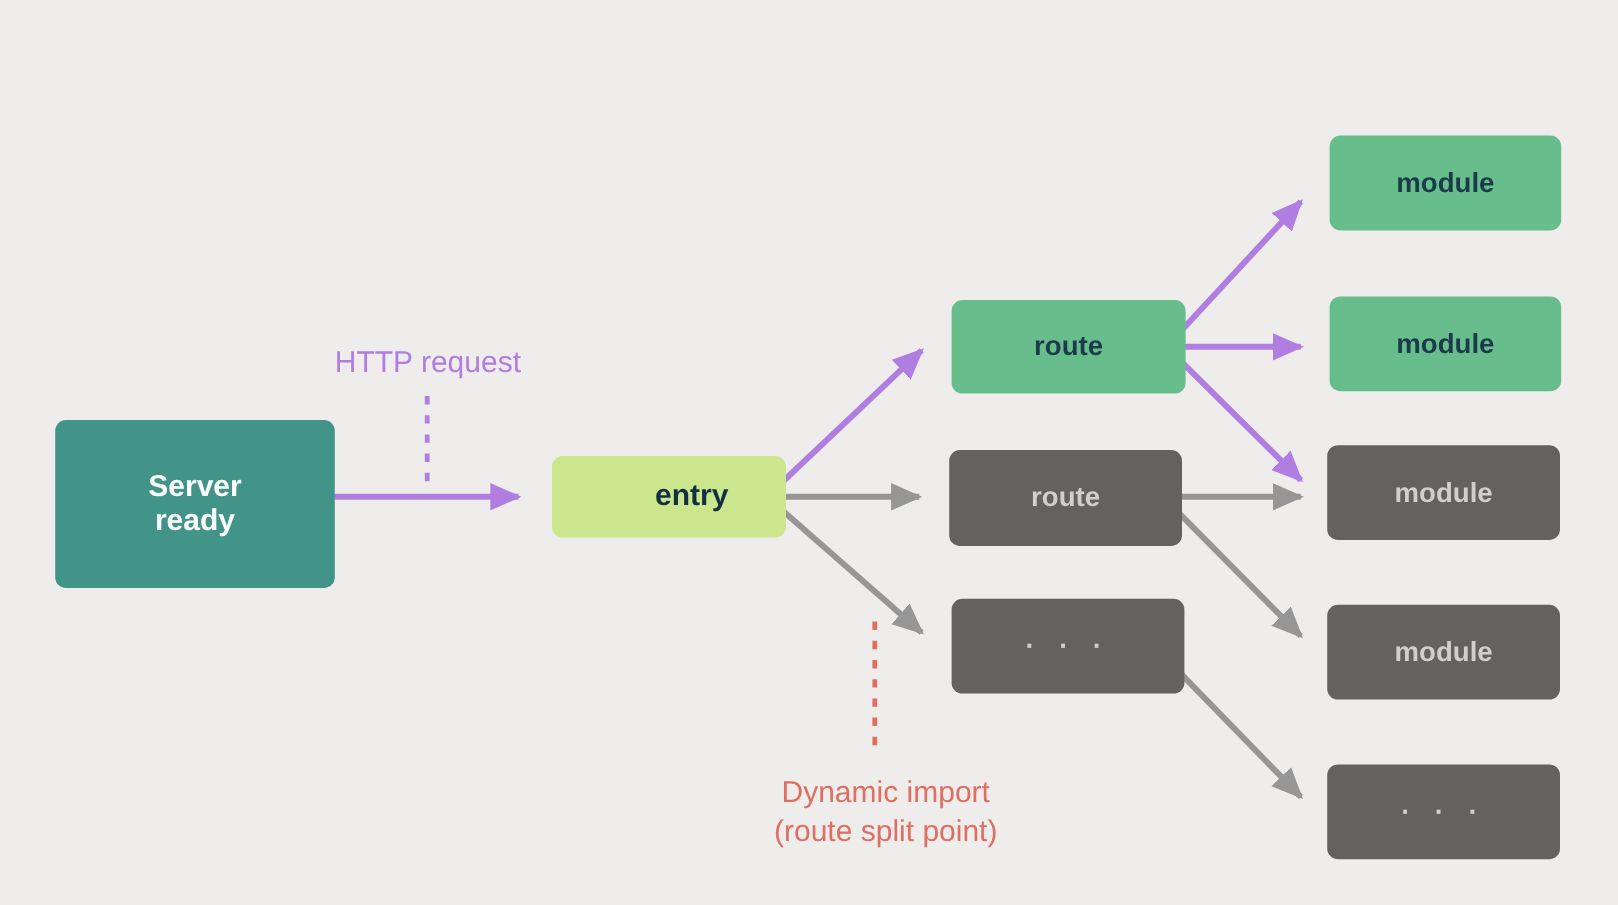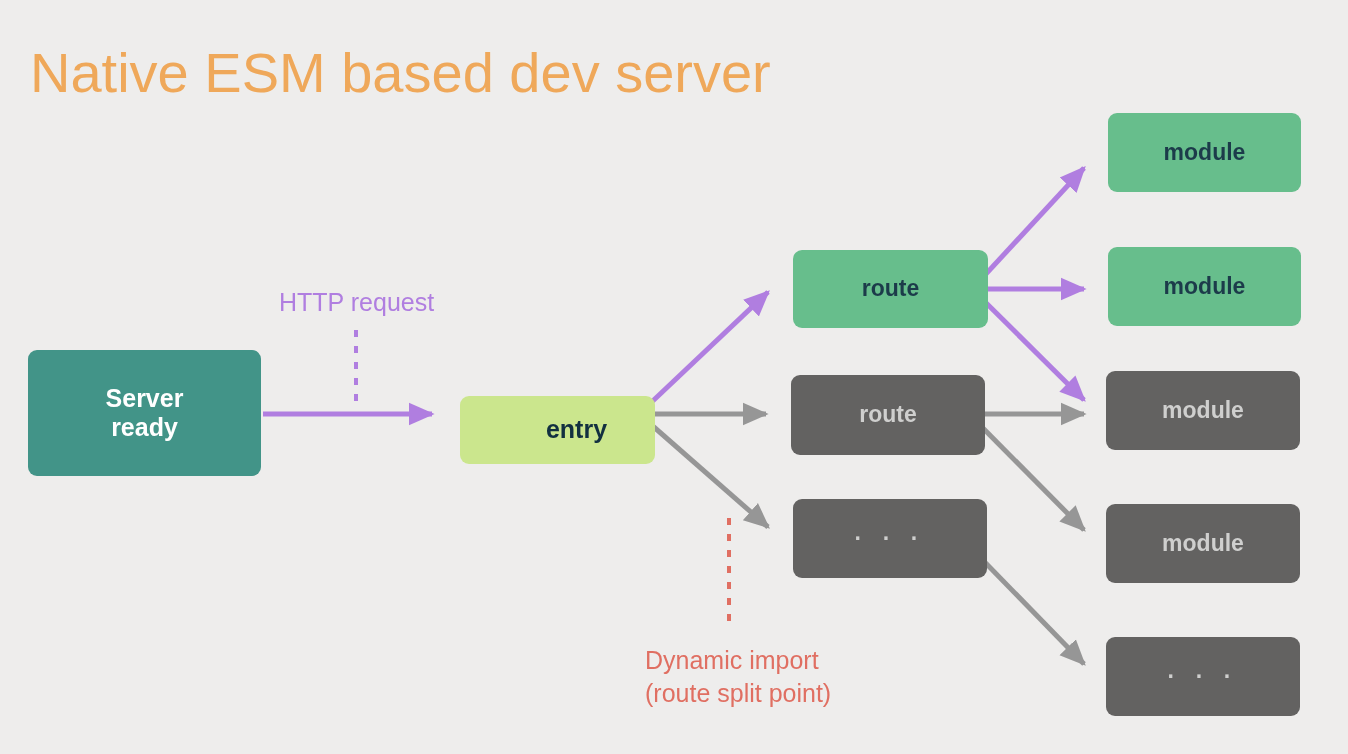--- a/index.html
+++ b/index.html
@@ -75,40 +75,40 @@
     font-size: 23px;
   }
   .node.dots {
     letter-spacing: 7px;
     font-size: 23px;
   }
   .annot {
     position: absolute;
     white-space: pre-line;
     line-height: 1.32;
+    text-align: center;
   }
   .annot.http {
     color: #b07ee0;
     font-size: 25px;
     left: 279px;
     top: 286px;
   }
   .annot.dyn {
     color: #e06f62;
     font-size: 25px;
     left: 645px;
     top: 644px;
   }
 </style>
 </head>
 <body>
 
 <div id="stage">
 
-  <div class="title">Native ESM based dev server</div>
 
   <svg id="edges" width="1348" height="754" viewBox="0 0 1348 754">
     <defs>
       <marker id="ah-purple" viewBox="0 0 10 10" refX="9" refY="5" markerWidth="5.2" markerHeight="5.2" orient="auto-start-reverse">
         <path d="M 0 0.6 L 10 5 L 0 9.4 z" fill="#b07ee0"></path>
       </marker>
       <marker id="ah-gray" viewBox="0 0 10 10" refX="9" refY="5" markerWidth="5.2" markerHeight="5.2" orient="auto-start-reverse">
         <path d="M 0 0.6 L 10 5 L 0 9.4 z" fill="#969696"></path>
       </marker>
     </defs>
@@ -131,24 +131,24 @@
 
     <line x1="969" y1="414" x2="1084" y2="530" stroke="#969696" stroke-width="5" marker-end="url(#ah-gray)"></line>
 
     <line x1="971" y1="548" x2="1084" y2="664" stroke="#969696" stroke-width="5" marker-end="url(#ah-gray)"></line>
 
     <line x1="356" y1="330" x2="356" y2="404" stroke="#b07ee0" stroke-width="4" stroke-dasharray="7 9"></line>
 
     <line x1="729" y1="518" x2="729" y2="628" stroke="#e06f62" stroke-width="4" stroke-dasharray="7 9"></line>
   </svg>
 
-  <div class="node teal" style="left:12px; top:350px; width:233px; height:126px;">Server
+  <div class="node teal" style="left:30px; top:350px; width:233px; height:140px;">Server
 ready</div>
 
-  <div class="node lime" style="left:444px; top:396px; width:195px; height:68px;padding-left:38px;">entry</div>
+  <div class="node lime" style="left:444px; top:380px; width:195px; height:68px;padding-left:38px;">entry</div>
 
   <div class="node green" style="left:777px; top:250px; width:195px; height:78px;">route</div>
 
   <div class="node gray" style="left:775px; top:375px; width:194px; height:80px;">route</div>
 
   <div class="node gray dots" style="left:777px; top:499px; width:194px; height:79px;">· · ·</div>
 
   <div class="node green" style="left:1092px; top:113px; width:193px; height:79px;">module</div>
 
   <div class="node green" style="left:1092px; top:247px; width:193px; height:79px;">module</div>

